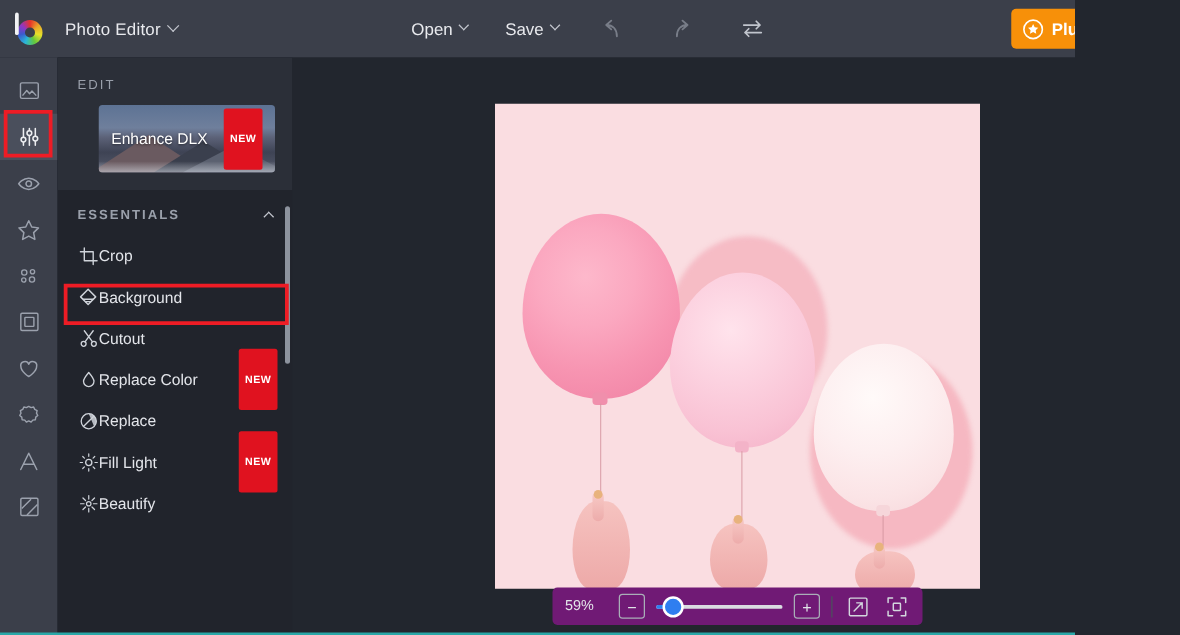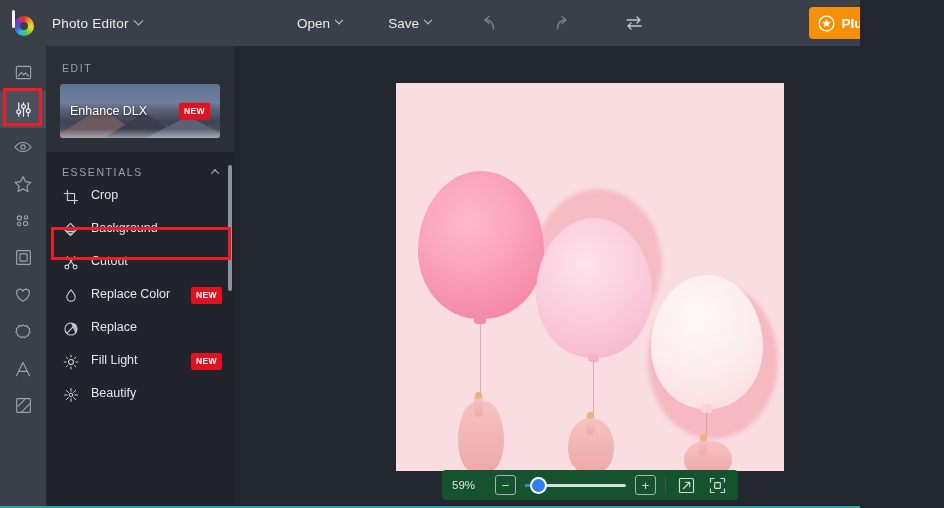--- a/index.html
+++ b/index.html
@@ -39,21 +39,21 @@
   }
   .chev {
     display: inline-block; width: 7px; height: 7px;
     border-right: 1.5px solid #c4c7cf; border-bottom: 1.5px solid #c4c7cf;
     transform: rotate(45deg) translate(-2px,-2px);
   }
   .chev.sm { width: 6px; height: 6px; border-width: 1.3px; }
   .chev.up { transform: rotate(-135deg) translate(-1px,-1px); }
   .topbar-center {
     position: absolute; left: 0; right: 0; top: 0; height: 46px;
-    display: flex; align-items: center; justify-content: center; gap: 46px;
+    display: flex; align-items: center; justify-content: center; gap: 30px;
     pointer-events: none;
   }
   .topbar-center > * { pointer-events: auto; }
   .menu-btn {
     color: #e9eaee; font-size: 13.5px; display: flex; align-items: center; gap: 6px; cursor: pointer;
   }
   .icon-btn { width: 26px; height: 26px; display: flex; align-items: center; justify-content: center; cursor: pointer; }
   .topbar-right {
     position: absolute; right: 10px; top: 0; height: 46px;
     display: flex; align-items: center; gap: 10px;
@@ -95,20 +95,21 @@
   }
   .panel-head {
     color: #9aa0ab; font-size: 10.5px; letter-spacing: 1.6px;
     padding: 16px 0 10px 16px; background: #2b2f38;
   }
   .promo-wrap { background: #2b2f38; padding: 0 14px 14px 14px; }
   .promo {
     position: relative; height: 54px; border-radius: 3px; overflow: hidden; cursor: pointer;
     background:
       linear-gradient(to bottom, #5d7394 0%, #6f7f9c 34%, #5c6278 48%, #3e4354 70%, #555a6b 100%);
+    margin-left: 19px;
   }
   .promo .mtn1 {
     position: absolute; left: -6px; bottom: 0; width: 0; height: 0;
     border-left: 46px solid transparent; border-right: 46px solid transparent;
     border-bottom: 30px solid #6a5a60;
   }
   .promo .mtn2 {
     position: absolute; left: 44px; bottom: 0; width: 0; height: 0;
     border-left: 40px solid transparent; border-right: 40px solid transparent;
     border-bottom: 25px solid #3a3f4d;
@@ -121,32 +122,32 @@
   .promo .snow {
     position: absolute; left: 0; right: 0; bottom: 0; height: 9px;
     background: linear-gradient(to top, rgba(225,230,238,.55), rgba(225,230,238,0));
   }
   .promo-label {
     position: absolute; left: 10px; top: 50%; transform: translateY(-50%);
     color: #fff; font-size: 12.5px; text-shadow: 0 1px 2px rgba(0,0,0,.55);
   }
   .badge-new {
     background: #e0121f; color: #fff; font-size: 8.5px; font-weight: bold;
-    letter-spacing: .4px; padding: 4px 5px; border-radius: 2px; line-height: 1;
+    letter-spacing: .4px; padding: 20px 5px; border-radius: 2px; line-height: 1;
   }
   .promo .badge-new { position: absolute; right: 10px; top: 50%; transform: translateY(-50%); }
 
   .section-head {
     display: flex; align-items: center; justify-content: space-between;
     padding: 14px 16px 10px 16px; cursor: pointer;
   }
-  .section-head span.t { color: #9aa0ab; font-size: 10.5px; letter-spacing: 1.6px; }
+  .section-head span.t { color: #9aa0ab; font-size: 10.5px; letter-spacing: 1.6px; font-weight: bold; }
   .menu-list { padding-bottom: 6px; }
   .menu-row {
-    display: flex; align-items: flex-start; gap: 12px; height: 33px;
+    display: flex; align-items: center; height: 33px;
     padding: 0 12px 0 16px; cursor: pointer; position: relative;
   }
   .menu-row.hl { background: #2e323c; }
   .menu-row .mi { width: 17px; height: 17px; display: flex; align-items: center; justify-content: center; flex: 0 0 17px; }
   .menu-row .ml { color: #e3e5ea; font-size: 12.5px; flex: 1; }
 
   .panel-scroll {
     position: absolute; right: 2px; top: 119px; width: 4px; height: 126px;
     background: #8d939e; border-radius: 2px;
   }
@@ -173,21 +174,21 @@
   .finger {
     position: absolute; width: 9px; border-radius: 5px;
     background: linear-gradient(to bottom, #f8cbc7, #edacab);
   }
   .nail { position: absolute; width: 7px; height: 7px; border-radius: 50%; background: #e8b37d; }
   .shadow-bl { position: absolute; border-radius: 50%; background: rgba(240,150,165,.45); filter: blur(2px); }
 
   
   .zoombar {
     position: absolute; left: 208px; bottom: 8px; width: 296px; height: 30px;
-    background: #14532d; border-radius: 4px;
+    background: #701a75; border-radius: 4px;
     display: flex; align-items: center; padding: 0 10px; gap: 9px;
   }
   .zoom-pct { color: #e3e5ea; font-size: 11.5px; width: 34px; }
   .sq-btn {
     width: 21px; height: 20px; border: 1.3px solid #a9aeb8; border-radius: 3px;
     display: flex; align-items: center; justify-content: center; cursor: pointer;
     color: #dfe2e7; font-size: 13px; line-height: 1;
   }
   .slider { position: relative; flex: 1; height: 16px; display: flex; align-items: center; cursor: pointer; }
   .slider .track { position: absolute; left: 0; right: 0; height: 3px; background: #d9dce1; border-radius: 2px; }

